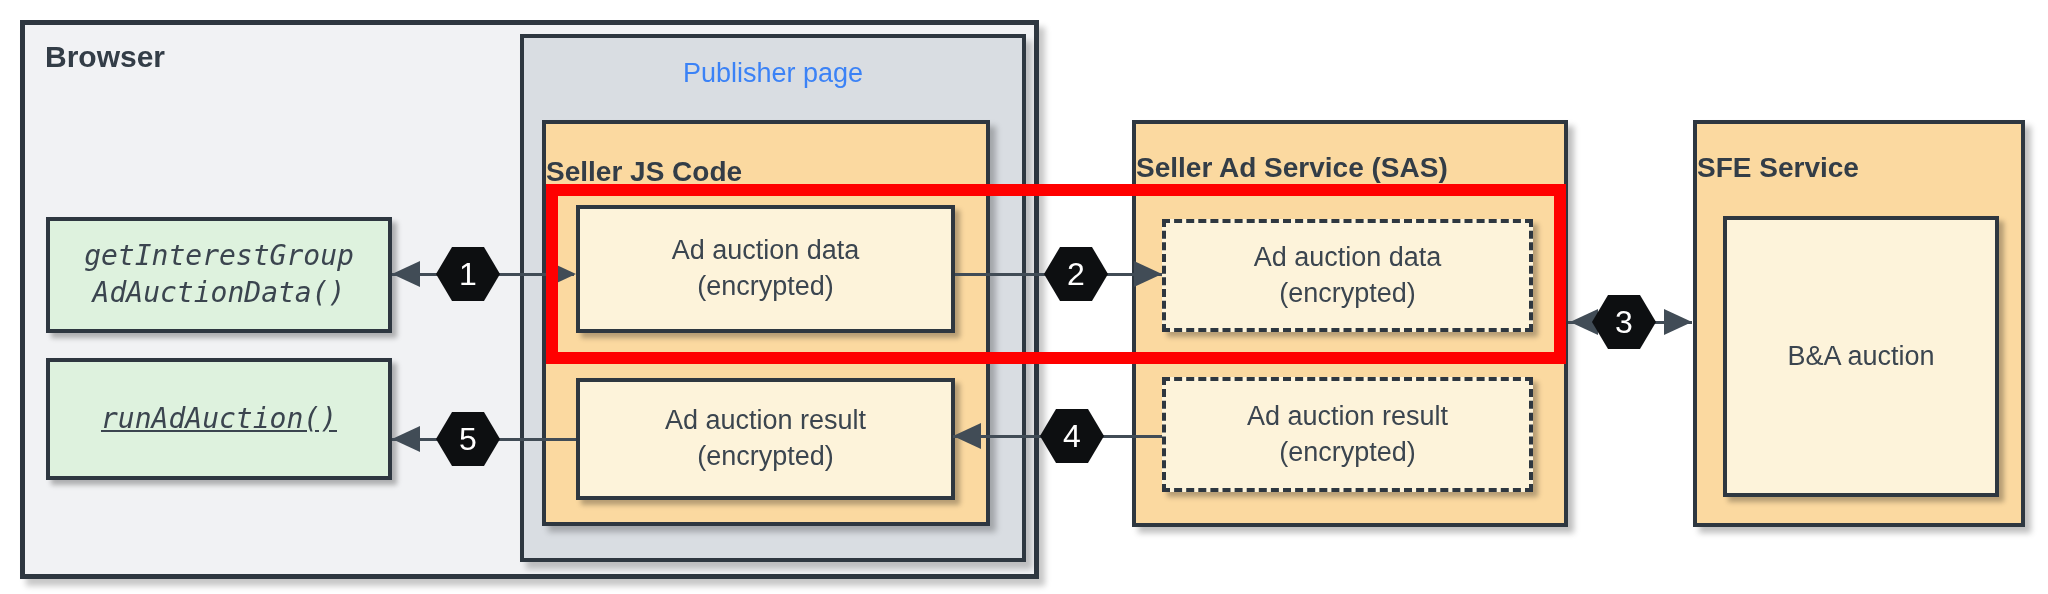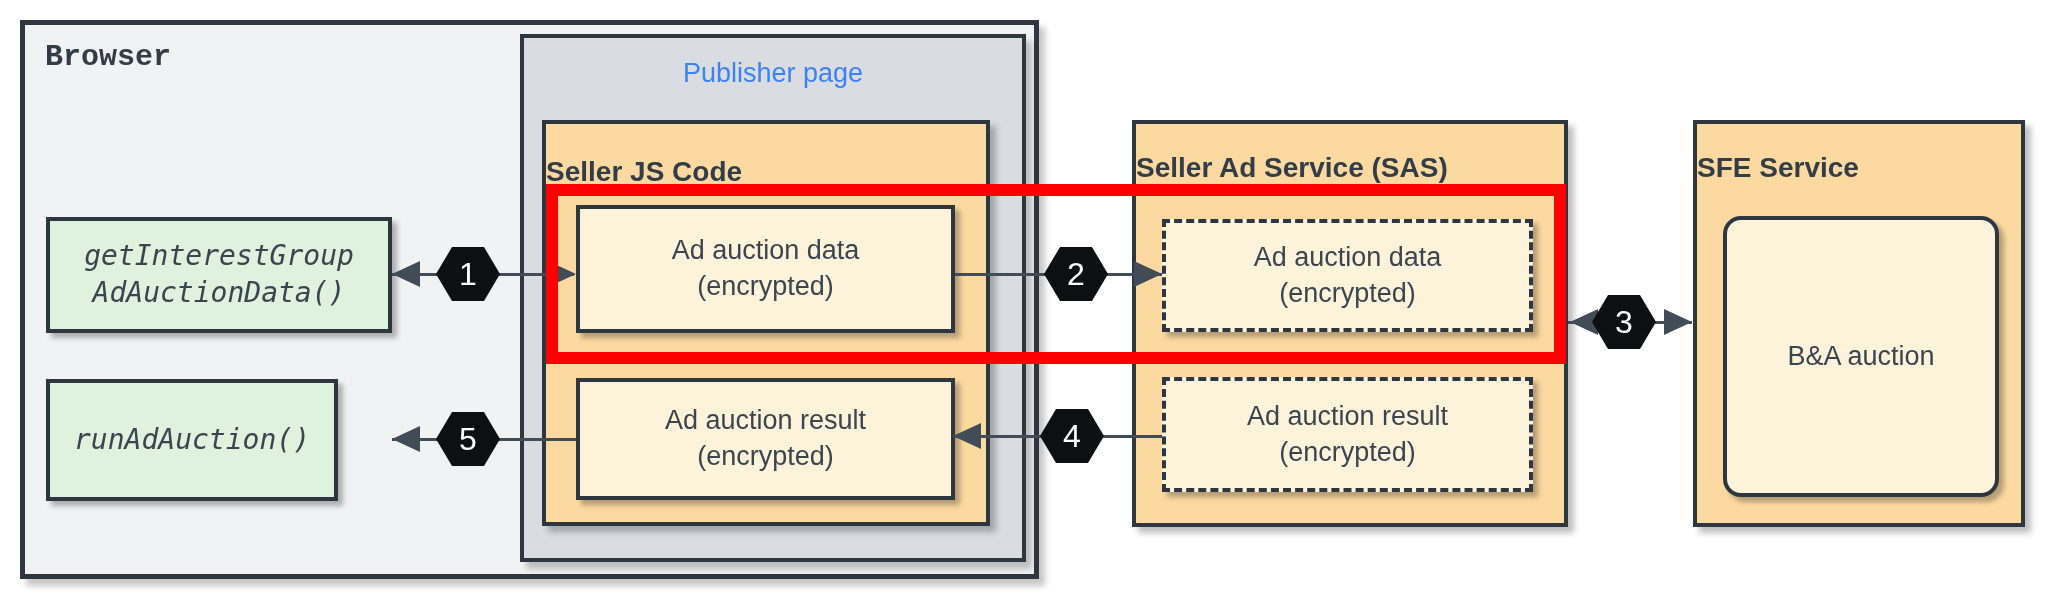--- a/index.html
+++ b/index.html
@@ -14,39 +14,39 @@
   .publisher{left:520px;top:34px;width:506px;height:528px;background:#d9dde2;border-width:4px;z-index:2;}
   .seller-js{left:542px;top:120px;width:448px;height:406px;background:#fbd9a0;border:4px solid #2e3740;
              box-shadow:6px 6px 6px rgba(0,0,0,0.25);z-index:3;}
   .sas{left:1132px;top:120px;width:436px;height:407px;background:#fbd9a0;border:4px solid #2e3740;
        box-shadow:6px 6px 6px rgba(0,0,0,0.25);z-index:3;}
   .sfe{left:1693px;top:120px;width:332px;height:407px;background:#fbd9a0;border:4px solid #2e3740;
        box-shadow:6px 6px 6px rgba(0,0,0,0.25);z-index:3;}
 
   
   .hdr{position:absolute;left:0;width:100%;text-align:left;font-weight:bold;font-size:28px;color:#333d47;}
-  .browser-label{left:45px;top:40px;font-weight:bold;font-size:30px;color:#333d47;z-index:4;font-family:Liberation Mono, monospace;}
+  .browser-label{left:45px;top:40px;font-weight:bold;font-size:30px;color:#333d47;z-index:4;}
   .publisher-label{left:520px;top:58px;width:506px;text-align:center;font-size:27px;color:#3b82f6;z-index:4;}
 
   
   .node{display:flex;flex-direction:column;align-items:center;justify-content:center;
         font-size:27px;line-height:1.32;color:#3b454f;z-index:10;}
   .cream{background:#fdf3da;border:4px solid #2e3740;box-shadow:5px 5px 5px rgba(0,0,0,0.28);}
   .cream-dashed{background:#fdf3da;border:4px dashed #2e3740;box-shadow:5px 5px 5px rgba(0,0,0,0.28);}
   .green{background:#def2de;border:4px solid #2e3740;box-shadow:5px 5px 5px rgba(0,0,0,0.28);
          font-family:"DejaVu Sans Mono",monospace;font-style:italic;font-size:28px;}
   .enc{}
 
   .js-data{left:576px;top:205px;width:379px;height:128px;}
   .js-result{left:576px;top:378px;width:379px;height:122px;}
   .sas-data{left:1162px;top:219px;width:371px;height:113px;}
   .sas-result{left:1162px;top:377px;width:371px;height:115px;}
-  .ba{left:1723px;top:216px;width:276px;height:281px;border-radius:18px;}
+  .ba{left:1723px;top:216px;width:276px;height:281px;}
   .green1{left:46px;top:217px;width:346px;height:116px;}
-  .green2{left:46px;top:379px;width:292px;height:122px;}
+  .green2{left:46px;top:358px;width:346px;height:122px;text-decoration:underline;}
 
   
   .red-rect{left:546px;top:184px;width:1020px;height:180px;border:12px solid #ff0000;z-index:60;}
 
   
   .aline{height:3px;background:#414c56;z-index:30;}
   .ahead{width:28px;height:26px;background:#414c56;z-index:31;}
   .ahead.left{clip-path:polygon(0 50%,100% 0,100% 100%);}
   .ahead.right{clip-path:polygon(100% 50%,0 0,0 100%);}
 

